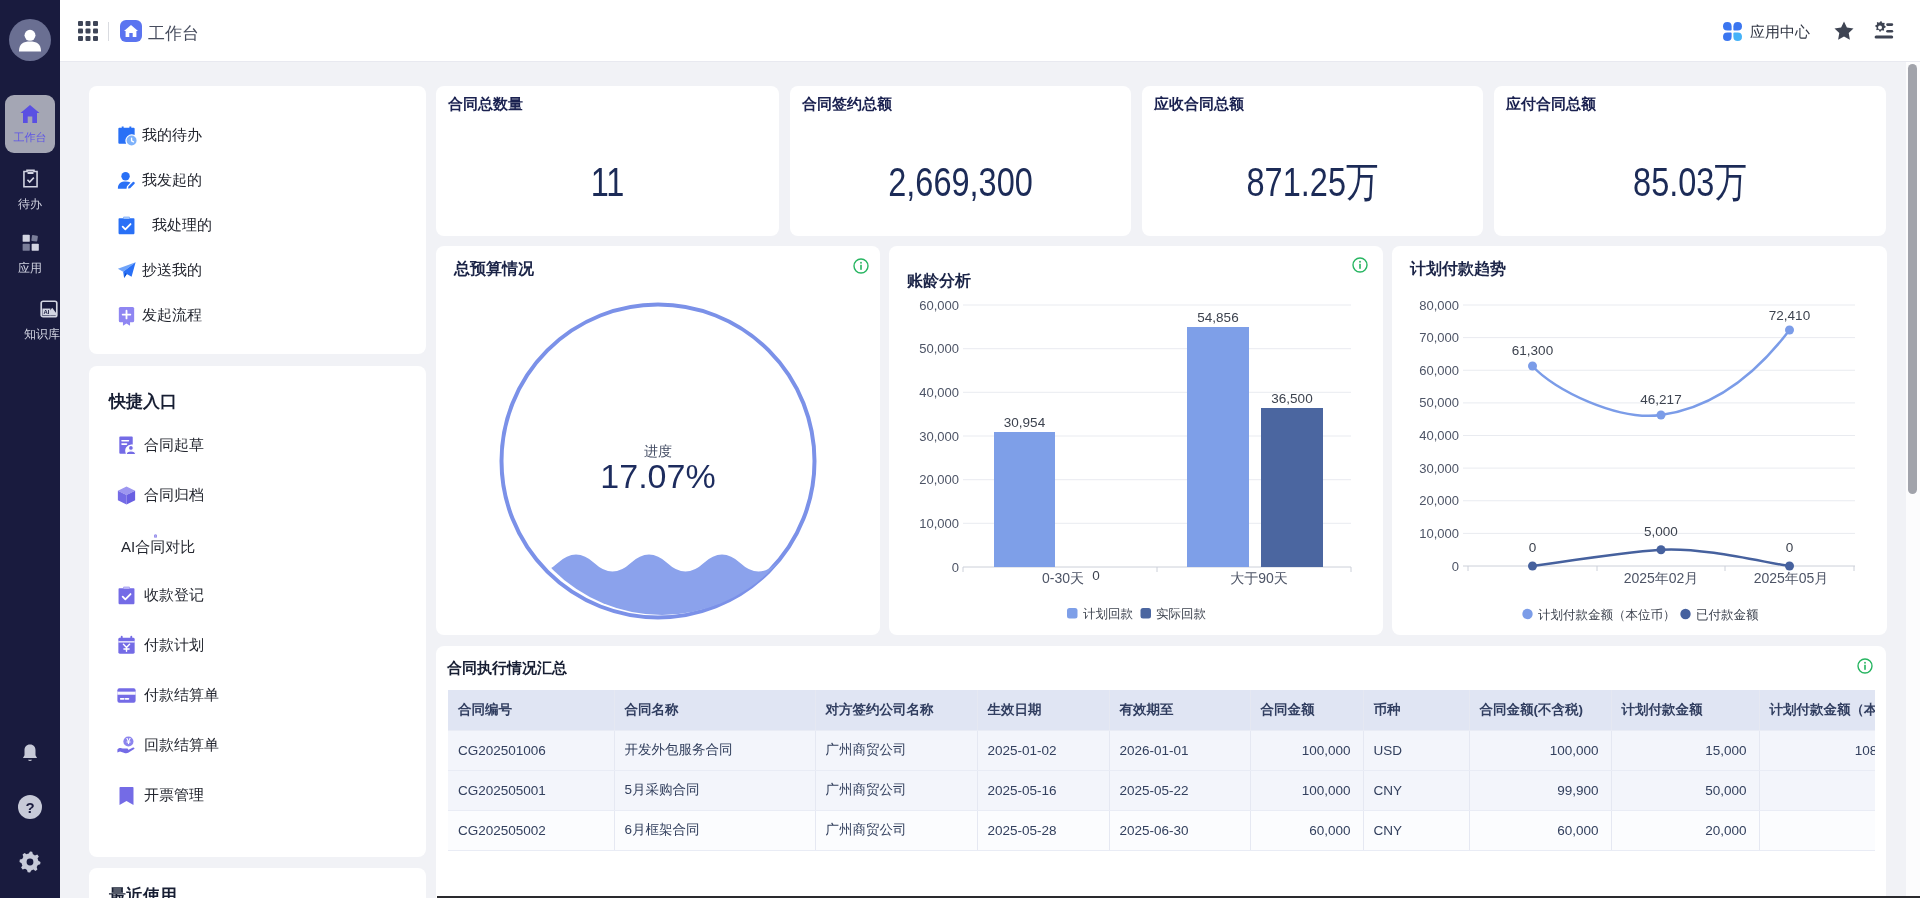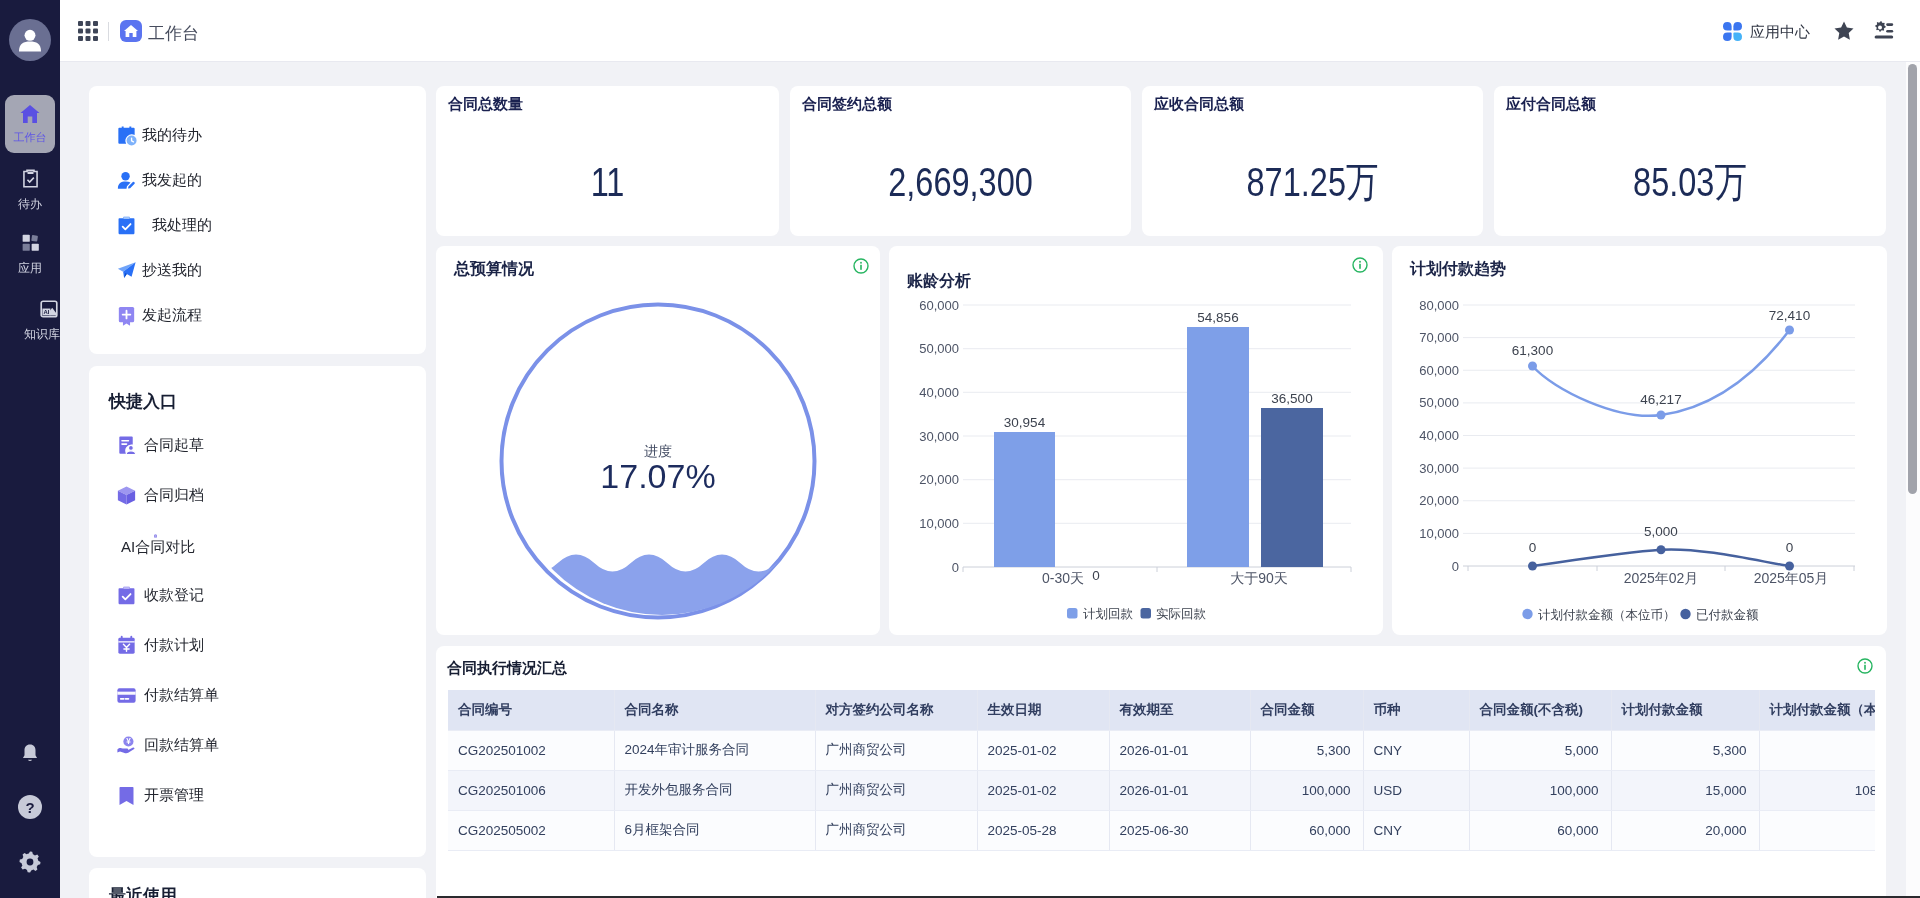--- a/index.html
+++ b/index.html
@@ -415,43 +415,43 @@
             <td>合同名称</td>
             <td>对方签约公司名称</td>
             <td>生效日期</td>
             <td>有效期至</td>
             <td>合同金额</td>
             <td>币种</td>
             <td>合同金额(不含税)</td>
             <td>计划付款金额</td>
             <td style="font-size:13.5px;">计划付款金额（本位币）</td>
       </tr>
-      <tr class="r1">
-        <td>CG202501002</td>
-            <td>2024年审计服务合同</td>
-            <td>广州商贸公司</td>
-            <td>2025-01-02</td>
-            <td>2026-01-01</td>
-            <td class="num">5,300</td>
-            <td>CNY</td>
-            <td class="num">5,000</td>
-            <td class="num">5,300</td>
-            <td class="num"></td>
-      </tr>
       <tr class="r2">
         <td>CG202501006</td>
             <td>开发外包服务合同</td>
             <td>广州商贸公司</td>
             <td>2025-01-02</td>
             <td>2026-01-01</td>
             <td class="num">100,000</td>
             <td>USD</td>
             <td class="num">100,000</td>
             <td class="num">15,000</td>
             <td class="num">108,000</td>
+      </tr>
+      <tr class="r2">
+        <td>CG202505001</td>
+            <td>5月采购合同</td>
+            <td>广州商贸公司</td>
+            <td>2025-05-16</td>
+            <td>2025-05-22</td>
+            <td class="num">100,000</td>
+            <td>CNY</td>
+            <td class="num">99,900</td>
+            <td class="num">50,000</td>
+            <td class="num"></td>
       </tr>
       <tr class="r1">
         <td>CG202505002</td>
             <td>6月框架合同</td>
             <td>广州商贸公司</td>
             <td>2025-05-28</td>
             <td>2025-06-30</td>
             <td class="num">60,000</td>
             <td>CNY</td>
             <td class="num">60,000</td>

